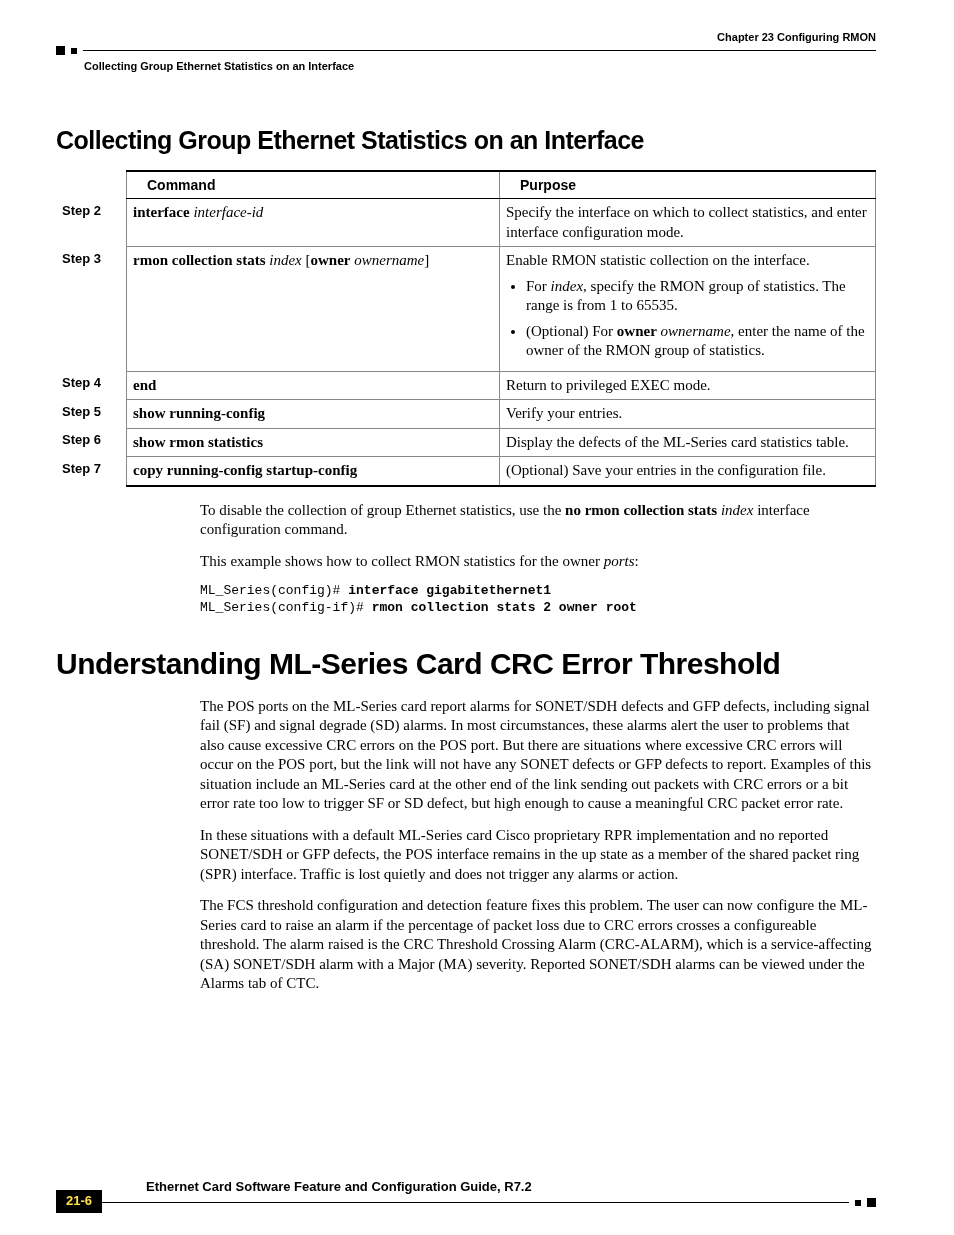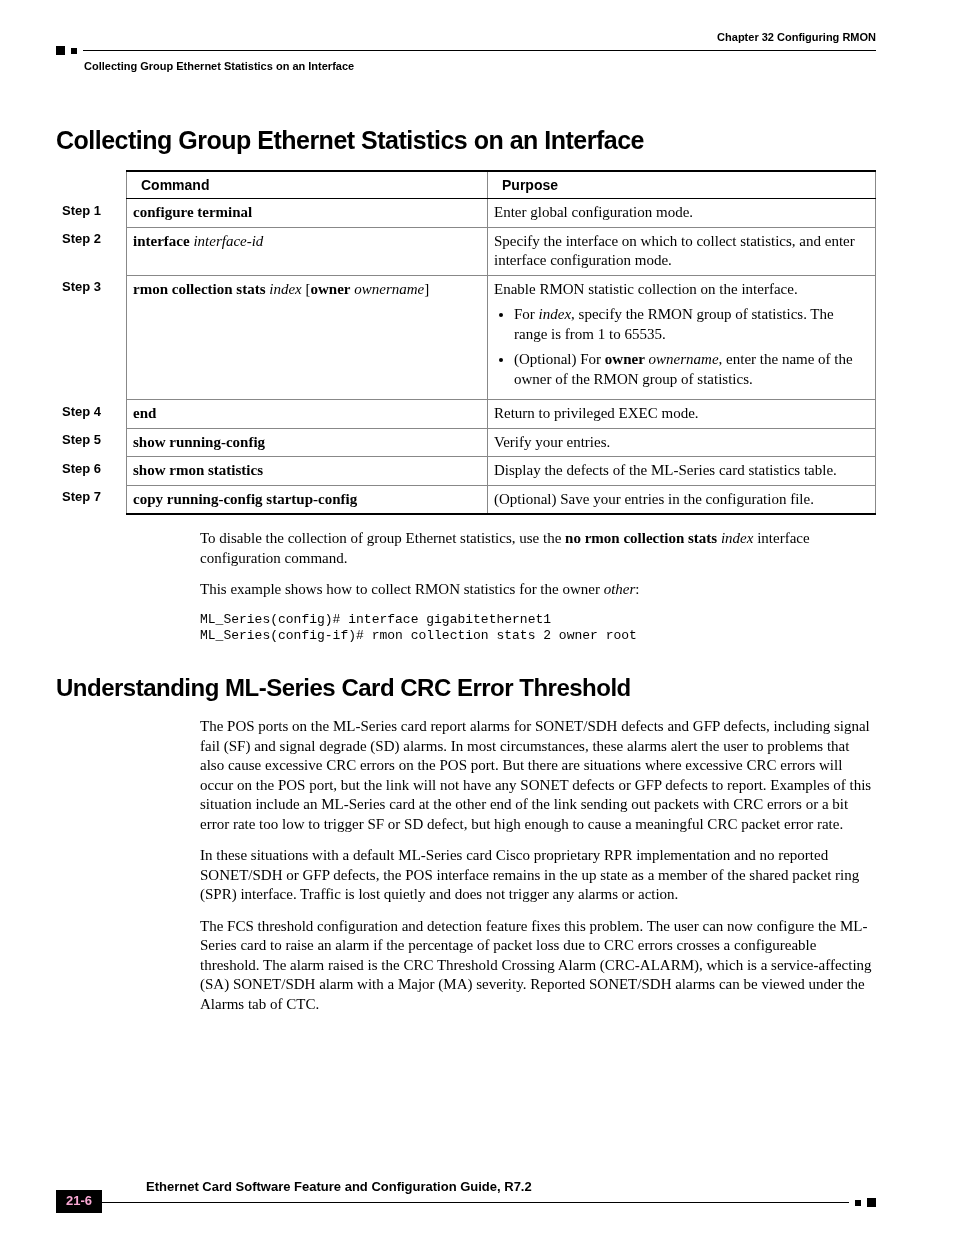--- a/index.html
+++ b/index.html
@@ -61,42 +61,42 @@
   h2.section {
     font-family: Arial, Helvetica, sans-serif;
     font-weight: bold;
     font-size: 25px;
     margin: 12px 0 14px 0;
     letter-spacing: -0.5px;
   }
   h1.big {
     font-family: Arial, Helvetica, sans-serif;
     font-weight: bold;
-    font-size: 24px;
+    font-size: 30px;
     margin: 28px 0 14px 0;
     letter-spacing: -0.5px;
   }
   .body-indent {
     margin-left: 144px;
   }
   p.body {
     margin: 0 0 12px 0;
   }
   table.cmd {
     border-collapse: collapse;
     width: 100%;
     margin: 10px 0 14px 0;
   }
   table.cmd th {
     font-family: Arial, Helvetica, sans-serif;
     font-weight: bold;
     text-align: left;
     border-top: 2px solid #000;
     border-bottom: 1px solid #000;
-    padding: 4px 14px;
+    padding: 4px 20px;
     font-size: 14px;
   }
   table.cmd td {
     border-bottom: 1px solid #888;
     padding: 4px 6px;
     vertical-align: top;
   }
   table.cmd td.step {
     font-family: Arial, Helvetica, sans-serif;
     font-weight: bold;
@@ -116,21 +116,21 @@
     font-family: Liberation Serif, serif;
   }
   ul.tight li { margin-bottom: 6px; }
   pre.console {
     font-family: "Courier New", monospace;
     font-size: 13px;
     margin: 4px 0 0 0;
     white-space: pre;
     line-height: 1.25;
   }
-  pre.console .b { font-weight: normal; }
+  pre.console .b { font-weight: bold; }
   .footer {
     position: absolute;
     left: 56px;
     right: 78px;
     bottom: 28px;
   }
   .footer .frule {
     display: flex;
     align-items: center;
     gap: 6px;
@@ -150,61 +150,56 @@
     font-size: 13px;
     text-align: left;
     margin-left: 90px;
     margin-bottom: 2px;
   }
   .footer .pagenum {
     position: absolute;
     left: 0;
     bottom: -6px;
     background: #000;
-    color: #f9a8d4;
+    color: #fde047;
     font-family: Arial, Helvetica, sans-serif;
     font-weight: bold;
     font-size: 13px;
     padding: 3px 10px;
   }
   .i { font-style: italic; }
   .b { font-weight: bold; }
 </style>
 </head>
 <body>
 
 <div class="page">
 
   <div class="header-row">
-    <div class="header-chapter">Chapter 32   Configuring RMON</div>
+    <div class="header-chapter">Chapter 23   Configuring RMON</div>
   </div>
   <div class="hr-line">
     <span class="sq"></span>
       <span class="sq small"></span>
       <span class="rule"></span>
   </div>
   <div class="running-head">Collecting Group Ethernet Statistics on an Interface</div>
 
   <h2 class="section">Collecting Group Ethernet Statistics on an Interface</h2>
 
 
   <table class="cmd">
     <thead>
       <tr>
         <th style="border-top:none;border-bottom:none;"></th>
         <th class="cmd-col vline-l">Command</th>
         <th class="vline-l vline-r">Purpose</th>
       </tr>
     </thead>
     <tbody>
-      <tr>
-        <td class="step">Step 1</td>
-        <td class="cmd-col vline-l"><span class="b">configure terminal</span></td>
-        <td class="vline-l vline-r">Enter global configuration mode.</td>
-      </tr>
       <tr>
         <td class="step">Step 2</td>
         <td class="cmd-col vline-l"><span class="b">interface</span> <span class="i">interface-id</span></td>
         <td class="vline-l vline-r">Specify the interface on which to collect statistics, and enter interface configuration mode.</td>
       </tr>
       <tr>
         <td class="step">Step 3</td>
         <td class="cmd-col vline-l"><span class="b">rmon collection stats</span> <span class="i">index</span><span> [</span><span class="b">owner</span> <span class="i">ownername</span><span>]</span></td>
         <td class="vline-l vline-r">
           <span>Enable RMON statistic collection on the interface.</span>
@@ -232,21 +227,21 @@
       <tr>
         <td class="step">Step 7</td>
         <td class="cmd-col vline-l"><span class="b">copy running-config startup-config</span></td>
         <td class="vline-l vline-r">(Optional) Save your entries in the configuration file.</td>
       </tr>
     </tbody>
   </table>
 
   <div class="body-indent">
     <p class="body"><span>To disable the collection of group Ethernet statistics, use the </span><span class="b">no rmon collection stats</span> <span class="i">index</span><span> interface configuration command.</span></p>
-    <p class="body"><span>This example shows how to collect RMON statistics for the owner </span><span class="i">other</span><span>:</span></p>
+    <p class="body"><span>This example shows how to collect RMON statistics for the owner </span><span class="i">ports</span><span>:</span></p>
     <pre class="console"><span>ML_Series(config)# </span><span class="b">interface gigabitethernet1</span>
 <span>ML_Series(config-if)# </span><span class="b">rmon collection stats 2 owner root</span></pre>
   </div>
 
   <h1 class="big">Understanding ML-Series Card CRC Error Threshold</h1>
 
   <div class="body-indent">
     <p class="body">The POS ports on the ML-Series card report alarms for SONET/SDH defects and GFP defects, including signal fail (SF) and signal degrade (SD) alarms. In most circumstances, these alarms alert the user to problems that also cause excessive CRC errors on the POS port. But there are situations where excessive CRC errors will occur on the POS port, but the link will not have any SONET defects or GFP defects to report. Examples of this situation include an ML-Series card at the other end of the link sending out packets with CRC errors or a bit error rate too low to trigger SF or SD defect, but high enough to cause a meaningful CRC packet error rate.</p>
     <p class="body">In these situations with a default ML-Series card Cisco proprietary RPR  implementation and no reported SONET/SDH or GFP defects, the POS interface remains in the up state as a member of the shared packet ring (SPR) interface. Traffic is lost quietly and does not trigger any alarms or action.</p>
     <p class="body">The FCS threshold configuration and detection feature fixes this problem. The user can now configure the ML-Series card to raise an alarm if the percentage of packet loss due to CRC errors crosses a configureable threshold. The alarm raised is the CRC Threshold Crossing Alarm (CRC-ALARM), which is a service-affecting (SA) SONET/SDH alarm with a Major (MA) severity. Reported SONET/SDH alarms can be viewed under the Alarms tab of CTC.</p>

